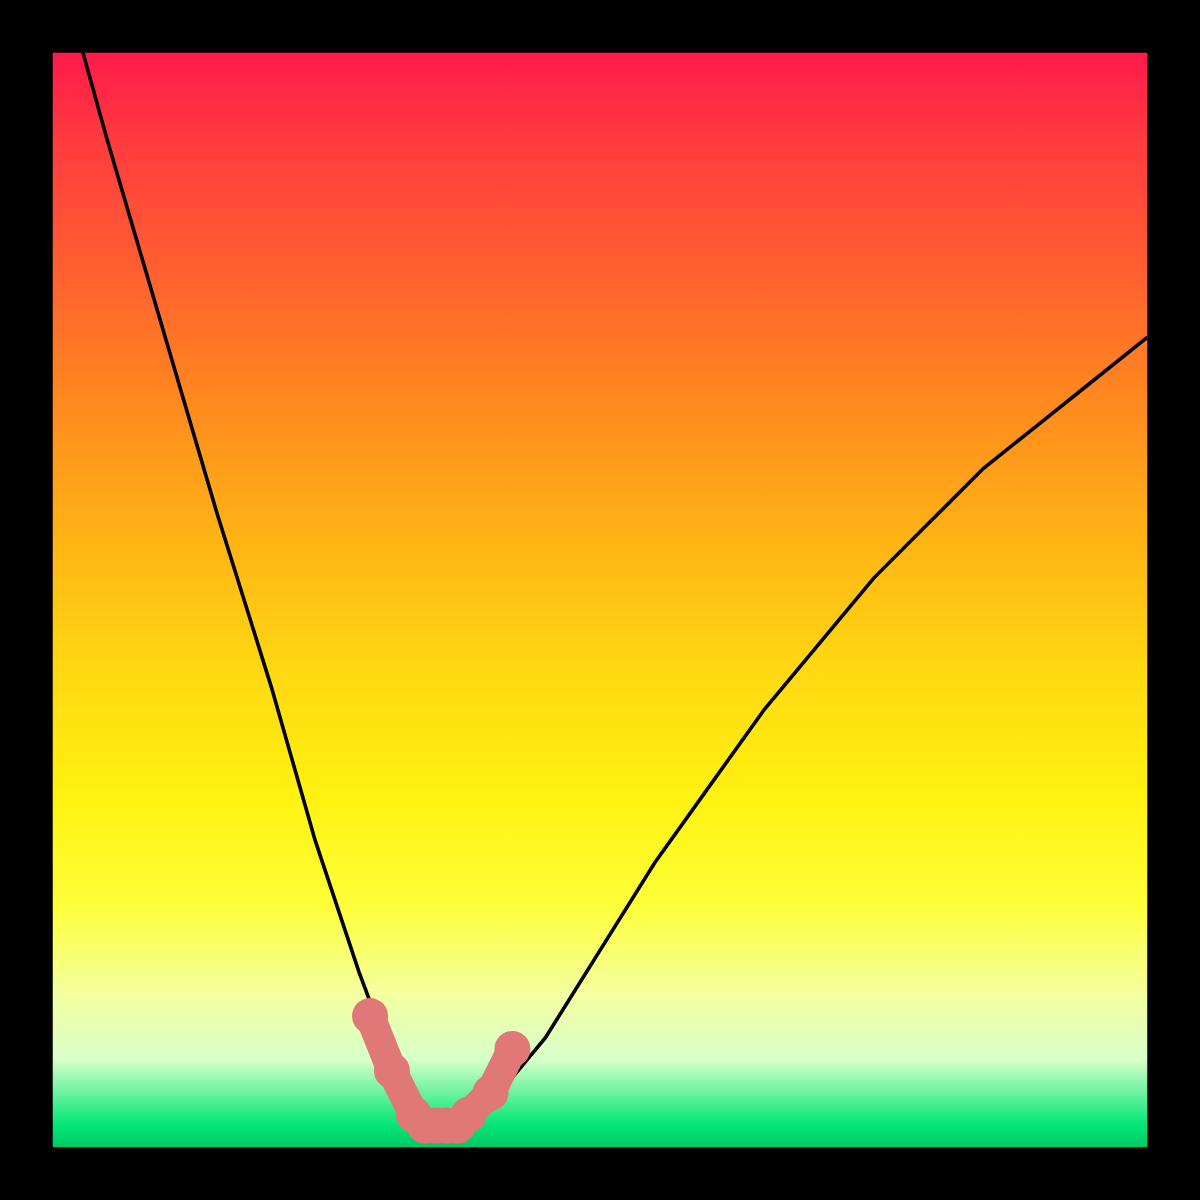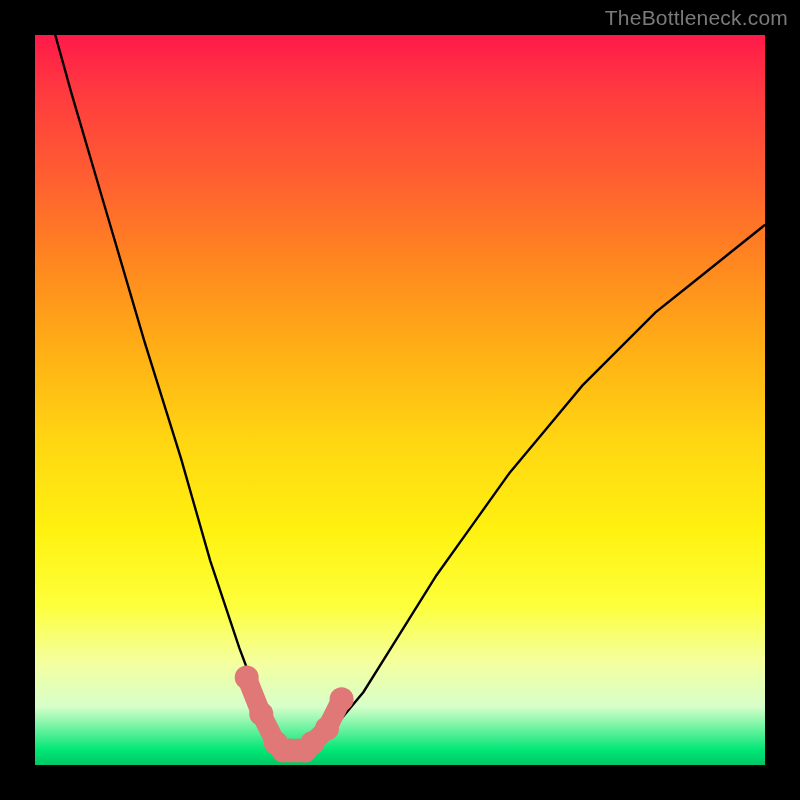--- a/index.html
+++ b/index.html
@@ -78,15 +78,14 @@
           <circle cx="255.5" cy="715.4" r="12" fill="#e07878"></circle>
           <circle cx="262.8" cy="715.4" r="12" fill="#e07878"></circle>
           <circle cx="270.1" cy="715.4" r="12" fill="#e07878"></circle>
           <circle cx="277.4" cy="708.1" r="12" fill="#e07878"></circle>
           <circle cx="292.0" cy="693.5" r="12" fill="#e07878"></circle>
           <circle cx="306.6" cy="664.3" r="12" fill="#e07878"></circle>
         </g>
     </svg>
   </div>
 
-  <div class="watermark">TheBottleneck.com</div>
 
 </div>
 
 </body></html>

